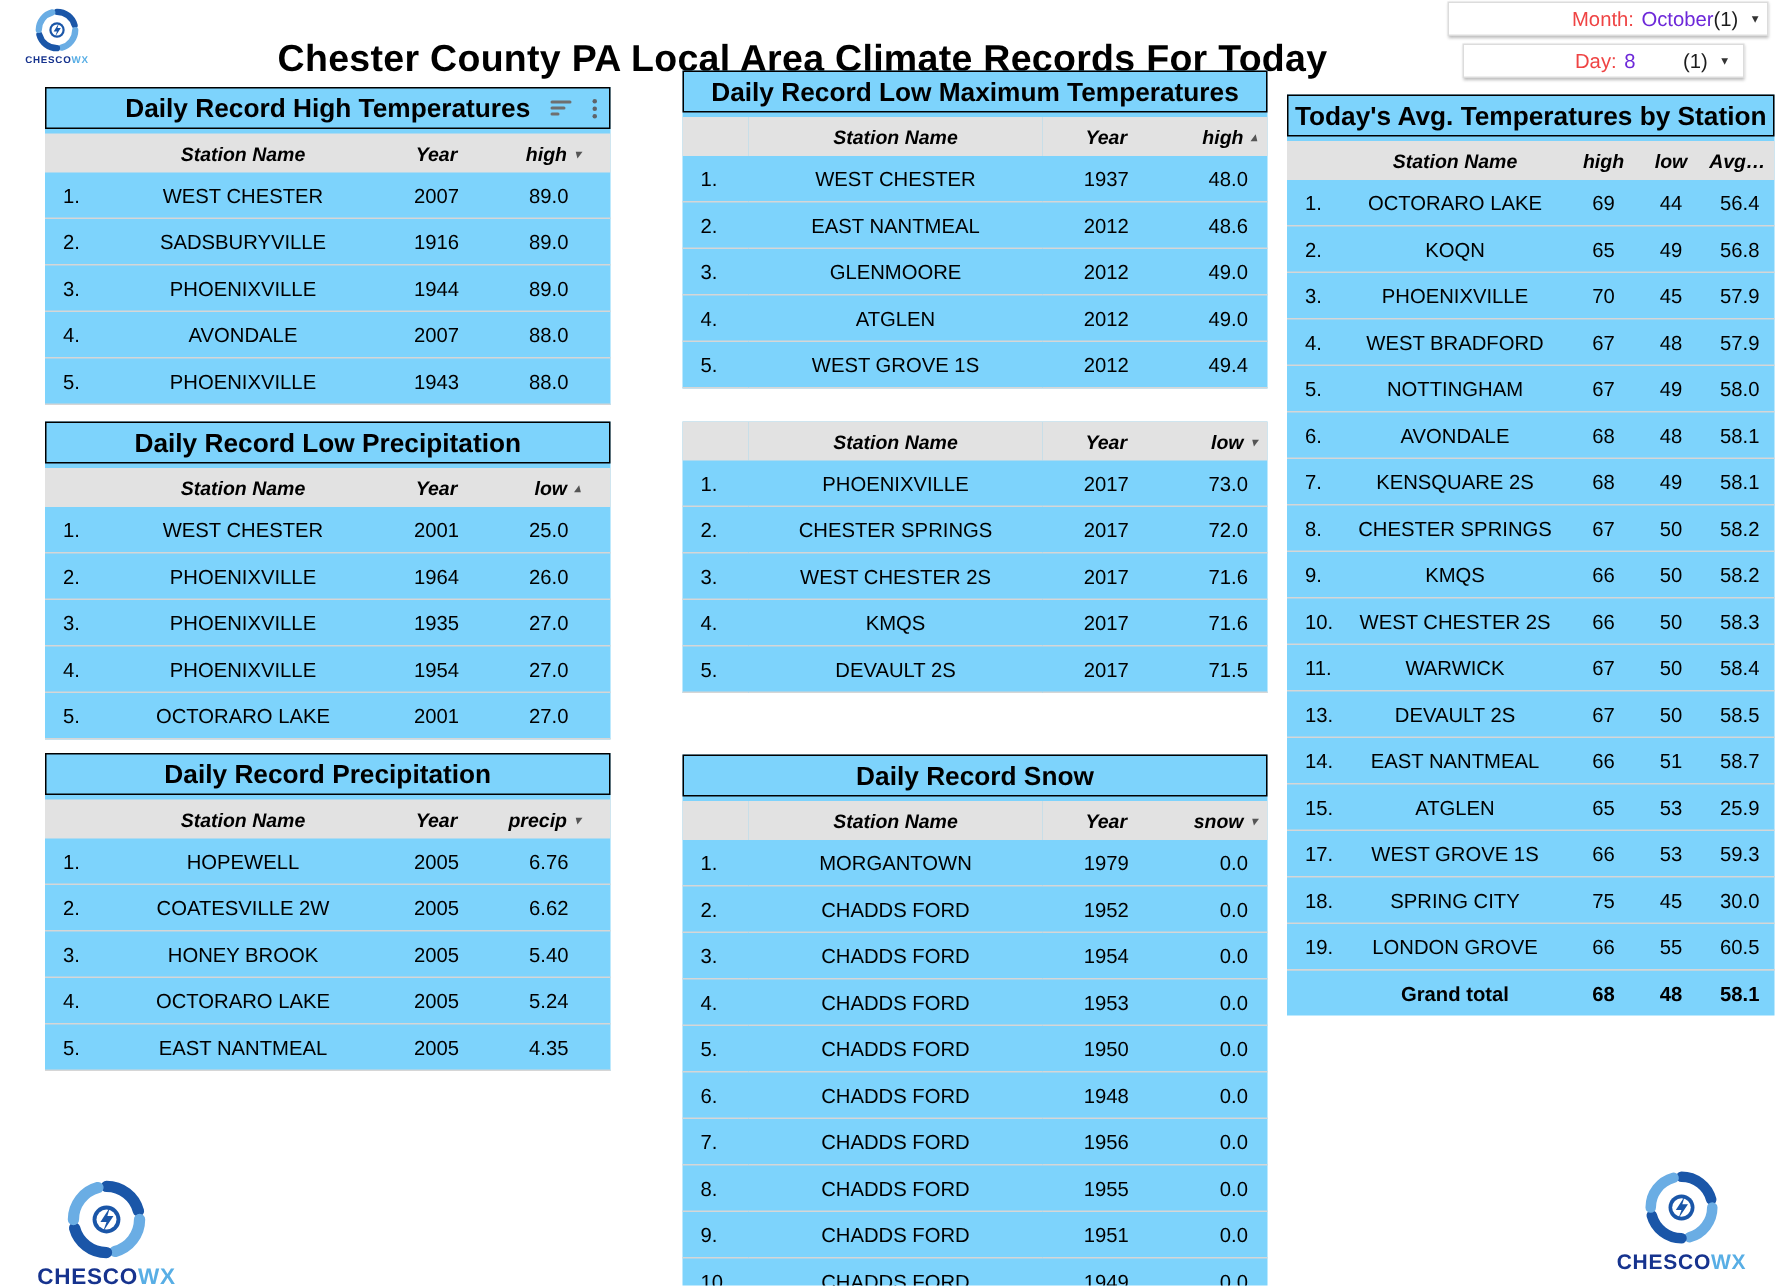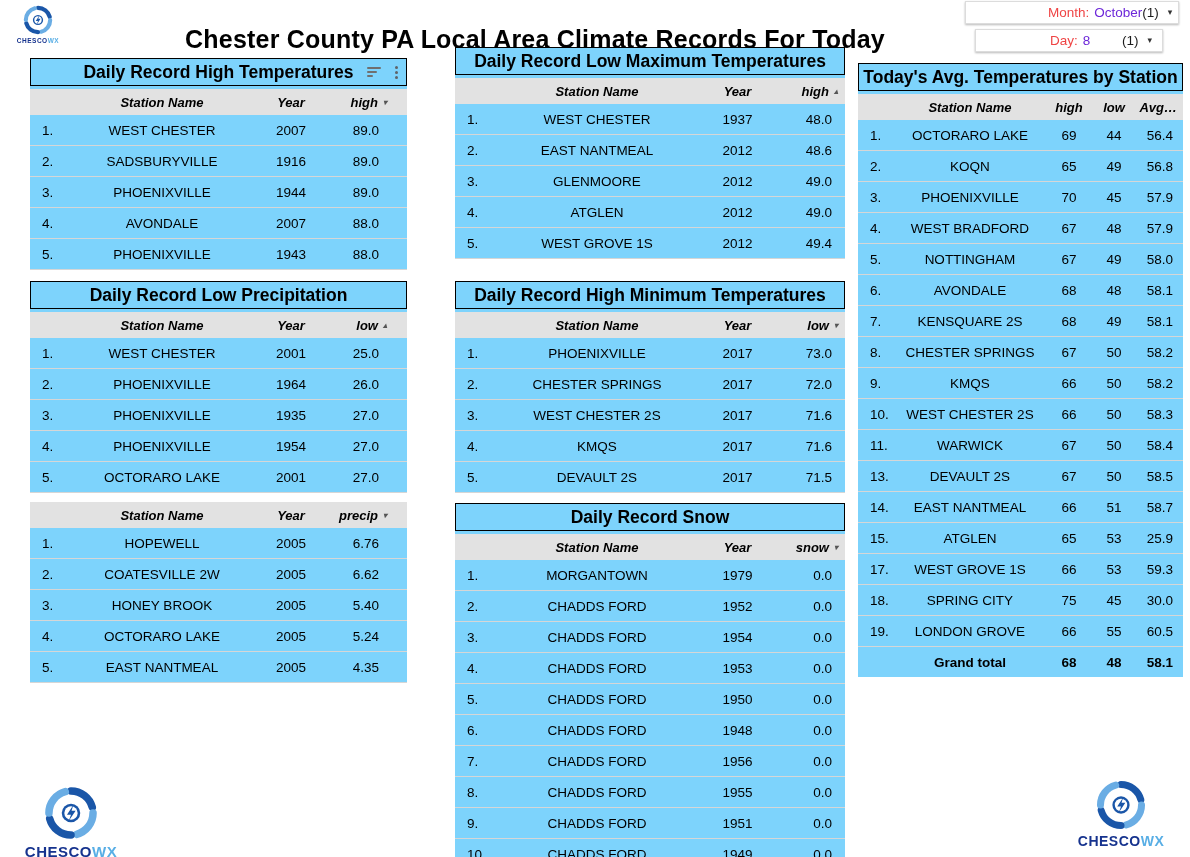--- a/index.html
+++ b/index.html
@@ -217,20 +217,23 @@
           <td class="t-idx">5.</td>
           <td class="t-sta">OCTORARO LAKE</td>
           <td class="t-yr">2001</td>
           <td class="t-val">27.0</td>
         </tr>
       </tbody>
   </table>
 </div>
 
 <div class="card col-l" style="left:30px;top:502px;width:377px">
+  <div class="card-title">
+      <span>Daily Record Precipitation</span>
+    </div>
   <table>
     <colgroup>
         <col style="width:44px">
         <col style="width:176px">
         <col style="width:82px">
         <col style="width:75px">
       </colgroup>
     <thead>
         <tr>
       <th class="h-idx"></th>
@@ -322,23 +325,20 @@
           <td class="t-idx">5.</td>
           <td class="t-sta">WEST GROVE 1S</td>
           <td class="t-yr">2012</td>
           <td class="t-val">49.4</td>
         </tr>
       </tbody>
   </table>
 </div>
 
 <div class="card col-c" style="left:455px;top:281px;width:390px">
-  <div class="card-title">
-      <span>Daily Record High Minimum Temperatures</span>
-    </div>
   <table>
     <colgroup>
         <col style="width:44px">
         <col style="width:196px">
         <col style="width:85px">
         <col style="width:65px">
       </colgroup>
     <thead>
         <tr>
       <th class="h-idx"></th>

